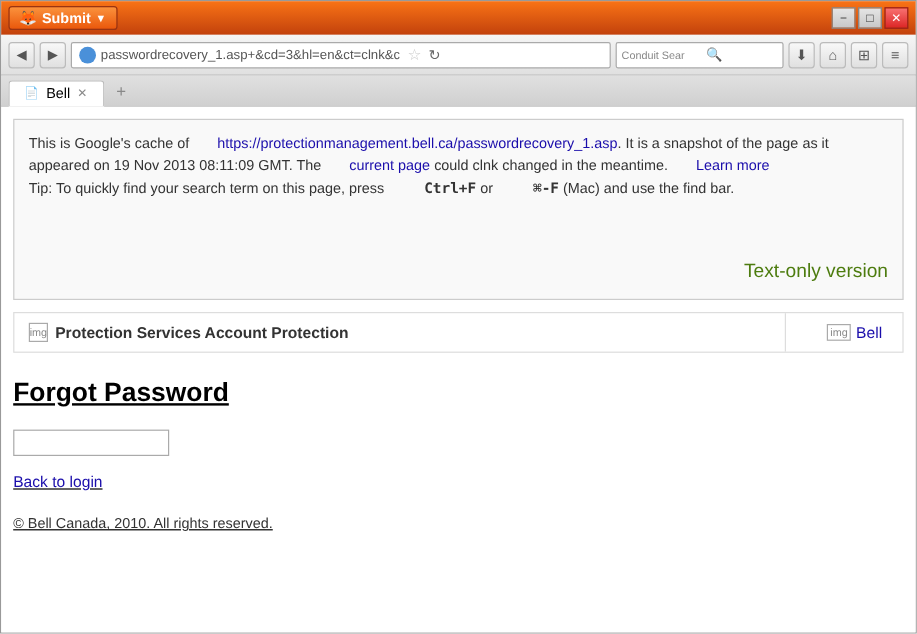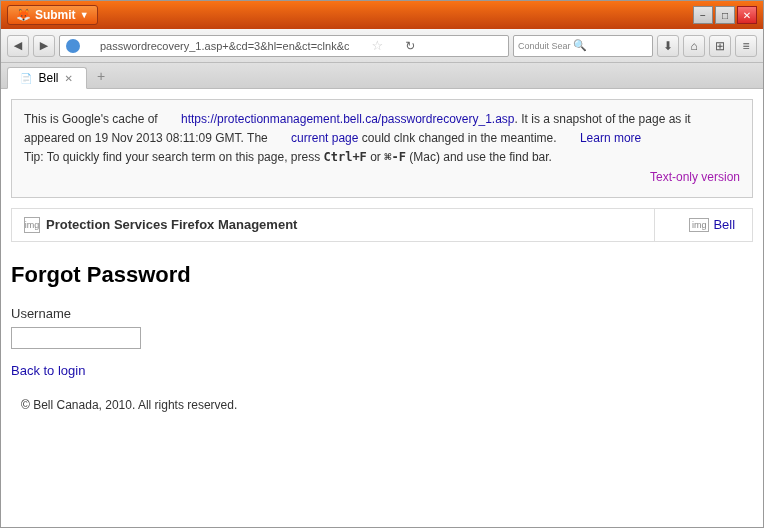--- a/index.html
+++ b/index.html
@@ -12,61 +12,61 @@
     .title-bar { background: linear-gradient(to bottom, #f97316, #c2410c); height: 28px; display: flex; align-items: center; padding: 0 6px; gap: 6px; flex-shrink: 0; }
     .title-bar-brand { color: white; font-size: 12px; font-weight: bold; background: linear-gradient(to bottom, #fb923c, #ea580c); border: 1px solid #9a3412; padding: 2px 8px; border-radius: 3px; display: flex; align-items: center; gap: 4px; }
     .title-bar-spacer { flex: 1; }
     .title-bar-controls { display: flex; gap: 2px; }
     .tb-btn { width: 20px; height: 18px; background: linear-gradient(to bottom, #e5e5e5, #c8c8c8); border: 1px solid #888; font-size: 10px; cursor: pointer; display: flex; align-items: center; justify-content: center; color: #333; }
     .tb-btn.close { background: linear-gradient(to bottom, #f87171, #dc2626); color: white; border-color: #991b1b; }
 
     
     .nav-bar { background: linear-gradient(to bottom, #f5f5f5, #e0e0e0); height: 34px; display: flex; align-items: center; padding: 0 6px; gap: 4px; border-bottom: 1px solid #bbb; flex-shrink: 0; }
     .nav-btn { width: 22px; height: 22px; background: linear-gradient(to bottom, #f8f8f8, #e0e0e0); border: 1px solid #bbb; border-radius: 3px; display: flex; align-items: center; justify-content: center; cursor: pointer; font-size: 11px; color: #555; }
-    .address-bar { flex: 1; height: 22px; border: 1px solid #aaa; background: white; display: flex; align-items: center; padding: 0 6px; font-size: 12px; color: #333; border-radius: 2px; gap: 20px; }
+    .address-bar { flex: 1; height: 22px; border: 1px solid #aaa; background: white; display: flex; align-items: center; padding: 0 6px; font-size: 12px; color: #333; border-radius: 2px; gap: 4px; }
     .address-icon { width: 14px; height: 14px; background: #4a90d9; border-radius: 50%; display: inline-block; flex-shrink: 0; }
     .address-text { font-size: 11px; color: #555; overflow: hidden; white-space: nowrap; text-overflow: ellipsis; }
     .star-icon { color: #ccc; font-size: 13px; padding: 0 2px; }
     .refresh-icon { color: #666; font-size: 12px; }
-    .search-bar { width: 140px; height: 22px; border: 1px solid #aaa; background: white; display: flex; align-items: center; padding: 0 4px; font-size: 11px; color: #999; border-radius: 2px; gap: 3px; }
+    .search-bar { width: 140px; height: 22px; border: 1px solid #aaa; background: white; display: flex; align-items: center; padding: 0 4px; font-size: 11px; color: #999; border-radius: 2px; gap: 18px; }
     .search-logo { font-size: 9px; color: #888; white-space: nowrap; }
     .nav-right-btn { width: 22px; height: 22px; background: linear-gradient(to bottom, #f8f8f8, #e0e0e0); border: 1px solid #bbb; border-radius: 3px; display: flex; align-items: center; justify-content: center; cursor: pointer; font-size: 12px; color: #555; }
 
     
     .tab-bar { background: linear-gradient(to bottom, #e0e0e0, #d0d0d0); height: 26px; display: flex; align-items: flex-end; padding: 0 6px; border-bottom: 1px solid #bbb; flex-shrink: 0; }
     .tab { background: linear-gradient(to bottom, #f5f5f5, #eaeaea); border: 1px solid #bbb; border-bottom: none; padding: 3px 12px; font-size: 12px; display: flex; align-items: center; gap: 6px; cursor: pointer; border-radius: 3px 3px 0 0; min-width: 80px; }
     .tab.active { background: white; border-bottom: 1px solid white; position: relative; top: 1px; }
     .tab-close { font-size: 10px; color: #888; cursor: pointer; }
     .tab-new { width: 20px; height: 20px; background: none; border: 1px solid transparent; display: flex; align-items: center; justify-content: center; font-size: 14px; color: #888; cursor: pointer; margin-left: 4px; align-self: center; }
 
     
     .page-content { flex: 1; background: white; overflow-y: auto; padding: 10px; }
 
     
     .cache-notice { border: 1px solid #ccc; background: #f9f9f9; padding: 10px 12px; font-size: 12px; color: #333; line-height: 1.6; margin-bottom: 10px; }
     .cache-notice a { color: #1a0dab; text-decoration: none; padding-left: 20px; }
-    .cache-notice .text-only { text-align: right; display: block; color: #a21caf; font-size: 12px; text-decoration: none; }
-    .cache-notice kbd { font-family: monospace; font-weight: bold; }
+    .cache-notice .text-only { text-align: right; display: block; color: #4d7c0f; font-size: 16px; text-decoration: none; margin-top: 46px; }
+    .cache-notice kbd { font-family: monospace; font-weight: bold; margin-left: 30px; }
 
     
     .site-header { display: flex; gap: 17px; margin-bottom: 16px; border: 1px solid #ddd; }
     .site-header-left { flex: 1; border-right: 1px solid #ddd; padding: 8px 12px; display: flex; align-items: center; gap: 6px; }
     .site-header-right { width: 80px; padding: 8px 12px; display: flex; align-items: center; justify-content: center; }
     .site-header-icon { width: 16px; height: 16px; border: 1px solid #aaa; background: white; flex-shrink: 0; display: flex; align-items: center; justify-content: center; font-size: 10px; }
     .site-title { font-size: 13px; font-weight: bold; color: #333; }
     .bell-link { color: #1a0dab; font-size: 13px; text-decoration: none; display: flex; align-items: center; gap: 4px; }
 
     
-    .main-content { padding: 4px 0; }
+    .main-content { padding: 4px 0; text-decoration: underline; }
     .page-title { font-size: 22px; font-weight: bold; color: #000; margin-bottom: 18px; }
     .form-label { font-size: 13px; color: #333; margin-bottom: 6px; display: block; }
     .form-input { width: 130px; height: 22px; border: 1px solid #aaa; padding: 2px 4px; font-size: 12px; margin-bottom: 14px; display: block; }
     .back-link { color: #1a0dab; font-size: 13px; text-decoration: none; display: block; margin-bottom: 12px; }
     .submit-btn { background: linear-gradient(to bottom, #f5f5f5, #e0e0e0); border: 1px solid #aaa; padding: 3px 14px; font-size: 13px; cursor: pointer; border-radius: 2px; }
-    .footer-text { font-size: 12px; color: #333; margin-top: 20px; margin-left: 10px; }
+    .footer-text { font-size: 12px; color: #333; margin-top: 20px; }
   </style>
 </head>
 <body>
 
 <div class="window">
 
   <div class="title-bar">
     <div class="title-bar-brand">
       <span>🦊</span>
       <span>Submit</span>
@@ -115,34 +115,33 @@
       <span>Tip: To quickly find your search term on this page, press </span><kbd>Ctrl+F</kbd><span> or </span><kbd>⌘-F</kbd><span> (Mac) and use the find bar.</span>
       <br>
       <a href="#" class="text-only">Text-only version</a>
     </div>
 
     <div class="site-header">
       <div class="site-header-left">
         <div class="site-header-icon">
           <span style="font-size:9px;color:#888;">img</span>
         </div>
-        <span class="site-title">Protection Services Firefox Management</span>
+        <span class="site-title">Protection Services Account Protection</span>
       </div>
       <div class="site-header-right">
         <a href="#" class="bell-link">
           <span style="font-size:9px;color:#888;border:1px solid #aaa;padding:1px 2px;">img</span>
           <span>Bell</span>
         </a>
       </div>
     </div>
 
     <div class="main-content">
       <h1 class="page-title">Forgot Password</h1>
 
-      <label class="form-label">Username</label>
       <input type="text" class="form-input" style="">
 
       <a href="#" class="back-link">Back to login</a>
 
 
       <p class="footer-text">© Bell Canada, 2010. All rights reserved.</p>
     </div>
 
   </div>
 </div>

